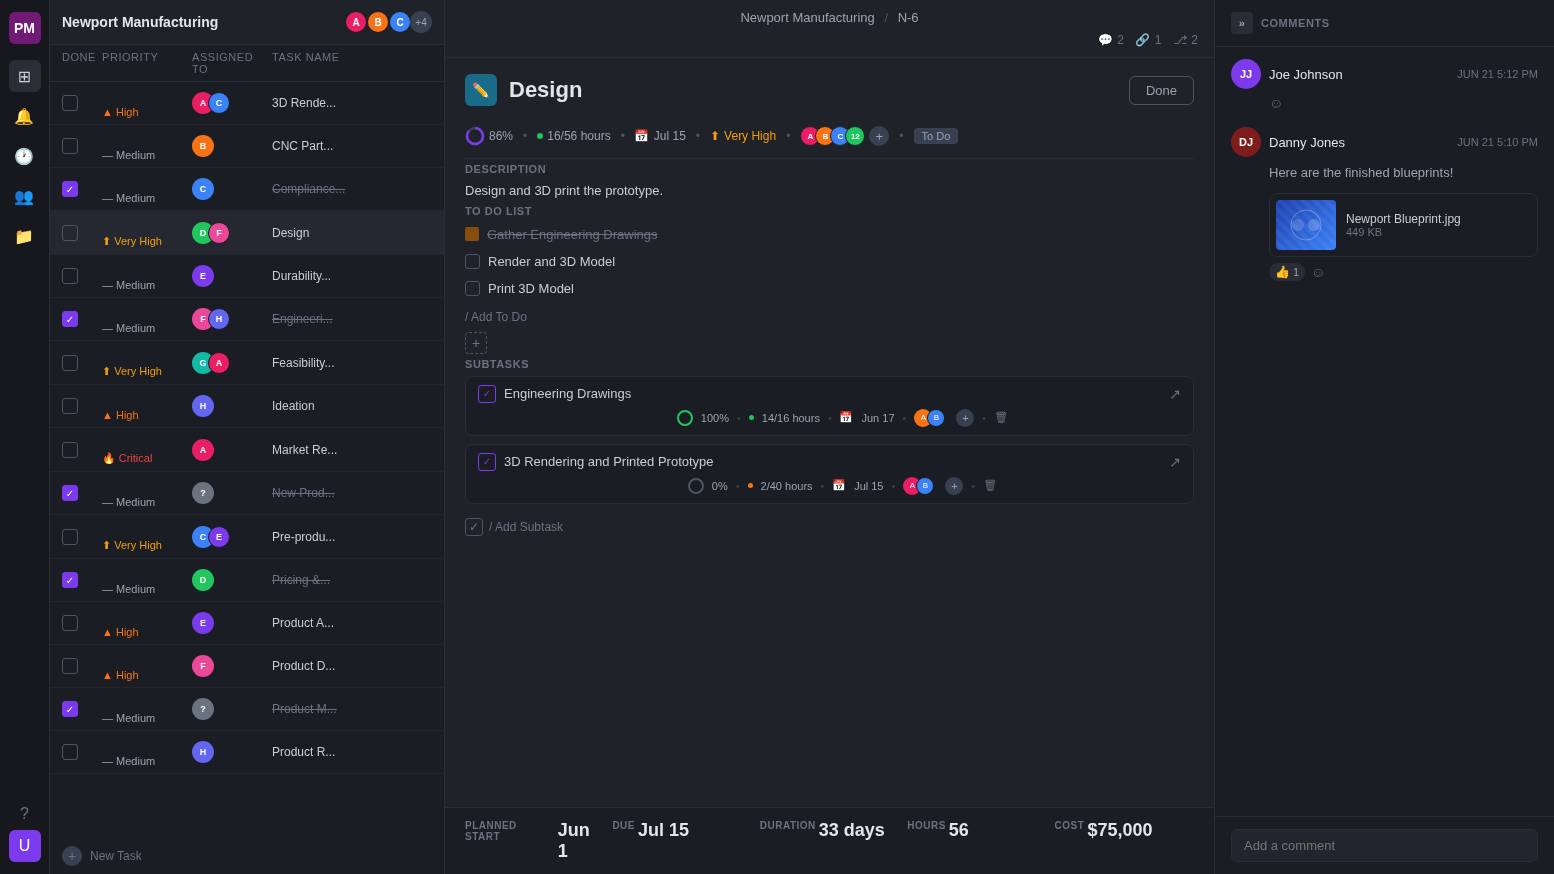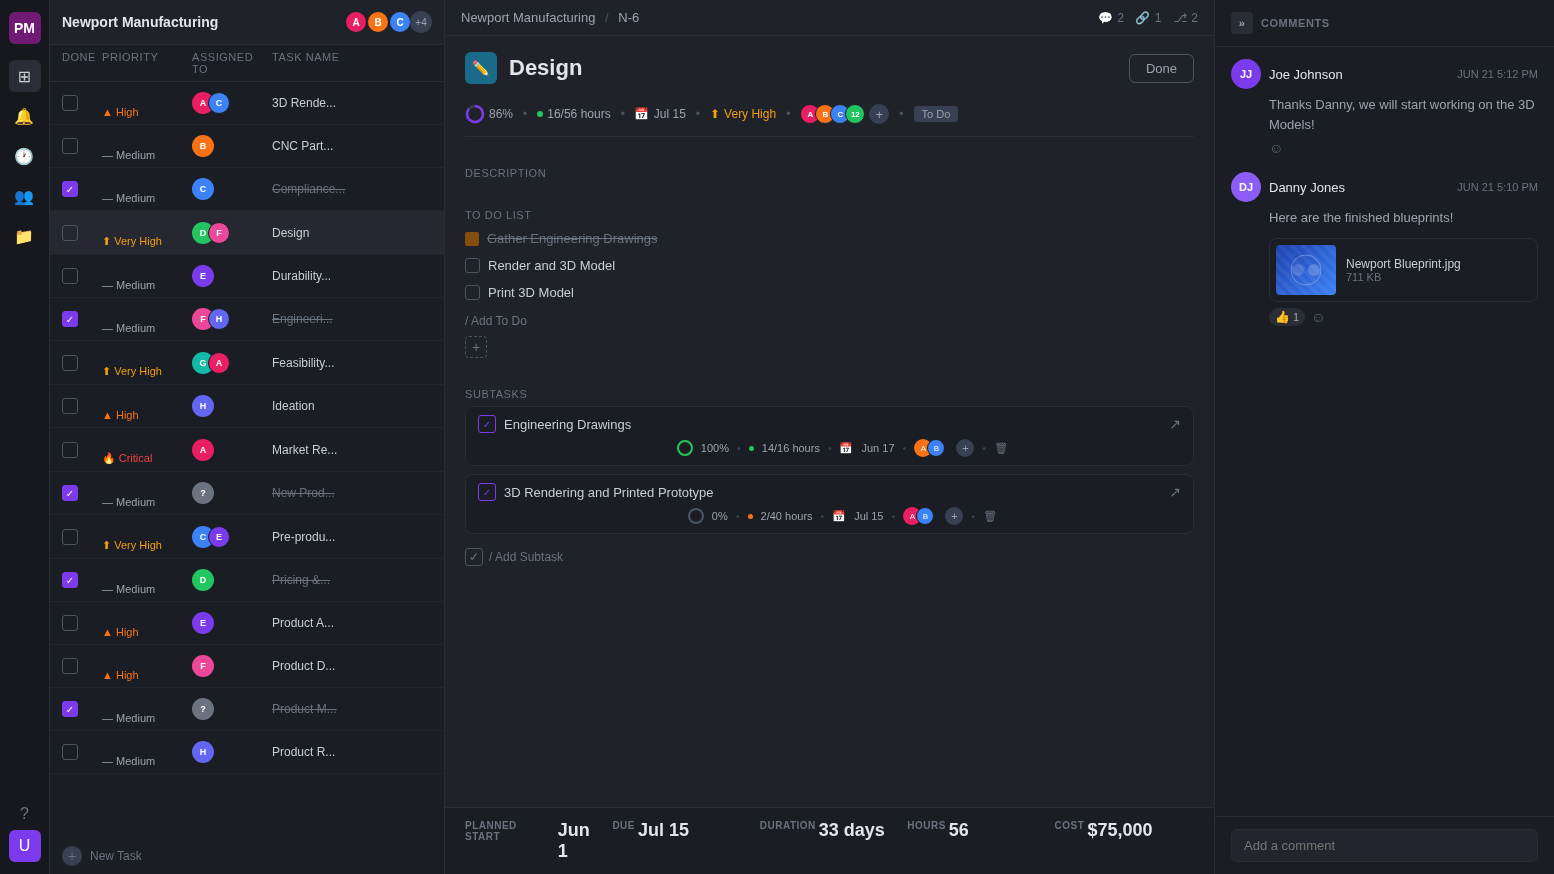--- a/index.html
+++ b/index.html
@@ -115,24 +115,25 @@
 
     
     .detail-panel {
       flex: 1;
       background: #1f2229;
       display: flex;
       flex-direction: column;
       overflow: hidden;
     }
     .detail-topbar {
-      display: flex; align-items: flex-end;
+      display: flex; align-items: center;
       padding: 10px 16px;
       border-bottom: 1px solid #2a2d35;
       gap: 8px;
+      flex-direction: column;
     }
     .breadcrumb { color: #6b7280; font-size: 13px; }
     .breadcrumb span { color: #9ca3af; }
     .breadcrumb .sep { margin: 0 6px; color: #4b5563; }
     .topbar-meta { margin-left: auto; display: flex; align-items: center; gap: 12px; color: #6b7280; font-size: 12px; }
     .topbar-meta-item { display: flex; align-items: center; gap: 4px; }
 
     .detail-content { flex: 1; overflow-y: auto; padding: 16px 20px; }
     .task-title-row { display: flex; align-items: center; gap: 12px; margin-bottom: 12px; }
     .task-icon-badge {
@@ -165,21 +166,21 @@
     .meta-hours { display: flex; align-items: center; gap: 4px; }
     .meta-dot { width: 6px; height: 6px; border-radius: 50%; background: #22c55e; }
     .meta-date { display: flex; align-items: center; gap: 4px; }
     .meta-priority { display: flex; align-items: center; gap: 4px; color: #f59e0b; font-weight: 500; }
     .meta-assignees { display: flex; align-items: center; }
     .meta-avatar { width: 20px; height: 20px; border-radius: 50%; display: flex; align-items: center; justify-content: center; font-size: 8px; font-weight: 600; color: white; margin-left: -5px; border: 1.5px solid #1f2229; }
     .meta-avatar:first-child { margin-left: 0; }
     .meta-add { width: 20px; height: 20px; border-radius: 50%; background: #374151; display: flex; align-items: center; justify-content: center; font-size: 13px; color: #9ca3af; margin-left: 4px; cursor: pointer; }
     .meta-status { padding: 2px 8px; border-radius: 4px; background: #374151; color: #9ca3af; font-size: 11px; font-weight: 500; }
 
-    .section-label { font-size: 11px; font-weight: 400; text-transform: uppercase; letter-spacing: 0.05em; color: #6b7280; margin: 30px 0 6px; }
+    .section-label { font-size: 11px; font-weight: 700; text-transform: uppercase; letter-spacing: 0.05em; color: #6b7280; margin: 4px 0 6px; }
     .description-text { color: #c9cdd4; font-size: 13px; line-height: 1.5; }
 
     .todo-list { margin-top: 6px; display: flex; flex-direction: column; gap: 4px; }
     .todo-item { display: flex; align-items: center; gap: 8px; padding: 4px 0; }
     .todo-checkbox { width: 15px; height: 15px; border: 1.5px solid #4b5563; border-radius: 3px; cursor: pointer; flex-shrink: 0; }
     .todo-text { font-size: 13px; color: #c9cdd4; }
     .todo-text.done { text-decoration: line-through; color: #6b7280; }
     .add-todo { display: flex; align-items: center; gap: 6px; color: #6b7280; font-size: 12px; cursor: pointer; padding: 4px 0; margin-top: 2px; }
 
     .tags-row { display: flex; align-items: center; gap: 8px; margin-top: 4px; }
@@ -558,20 +559,21 @@
         <div class="meta-avatar" style="background:#f97316;">B</div>
         <div class="meta-avatar" style="background:#3b82f6;">C</div>
         <div class="meta-avatar" style="background:#22c55e;">12</div>
         <div class="meta-add">+</div>
       </div>
       <span class="meta-sep">•</span>
       <span class="meta-status">To Do</span>
     </div>
 
     <div class="section-label">DESCRIPTION</div>
+    <div class="description-text">Design and 3D print the prototype.</div>
 
     <div class="section-label">TO DO LIST</div>
     <div class="todo-list">
 
     <div class="todo-item">
       <div style="width:14px;height:14px;background:#854d0e;border-radius:2px;flex-shrink:0;"></div>
       <span class="todo-text done">Gather Engineering Drawings</span>
     </div>
         <div class="todo-item">
       <div class="todo-checkbox"></div>
@@ -680,43 +682,42 @@
     <span>COMMENTS</span>
   </div>
   <div class="comments-list">
 
   <div class="comment-item">
     <div class="comment-header">
       <div class="comment-avatar" style="background:#7c3aed;">JJ</div>
       <span class="comment-author">Joe Johnson</span>
       <span class="comment-time">JUN 21 5:12 PM</span>
     </div>
-    <div class="comment-text">Thanks Danny, we will start working on the 3D Models!</div>
 
     <div style="padding-left:38px;"><span class="emoji-btn">☺</span></div>
   </div>
       <div class="comment-item">
     <div class="comment-header">
-      <div class="comment-avatar" style="background:#8b5cf6;">DJ</div>
+      <div class="comment-avatar" style="background:#7f1d1d;">DJ</div>
       <span class="comment-author">Danny Jones</span>
       <span class="comment-time">JUN 21 5:10 PM</span>
     </div>
     <div class="comment-text">Here are the finished blueprints!</div>
 
       <div class="comment-attachment">
         <div class="attachment-thumb">
           <svg width="40" height="40" viewBox="0 0 40 40" style="position:relative;z-index:1;">
             <circle cx="20" cy="20" r="15" fill="none" stroke="rgba(255,255,255,0.3)" stroke-width="1"></circle>
             <circle cx="12" cy="20" r="6" fill="rgba(255,255,255,0.15)"></circle>
             <circle cx="28" cy="20" r="6" fill="rgba(255,255,255,0.2)"></circle>
           </svg>
         </div>
         <div class="attachment-info">
           <div class="attachment-name">Newport Blueprint.jpg</div>
-          <div class="attachment-size">711 KB</div>
+          <div class="attachment-size">449 KB</div>
         </div>
       </div>
 
       <div class="comment-reactions">
         <div class="reaction">
           <span>👍</span>
           <span class="reaction-count">1</span>
         </div>
         <span class="emoji-btn">☺</span>
       </div>

